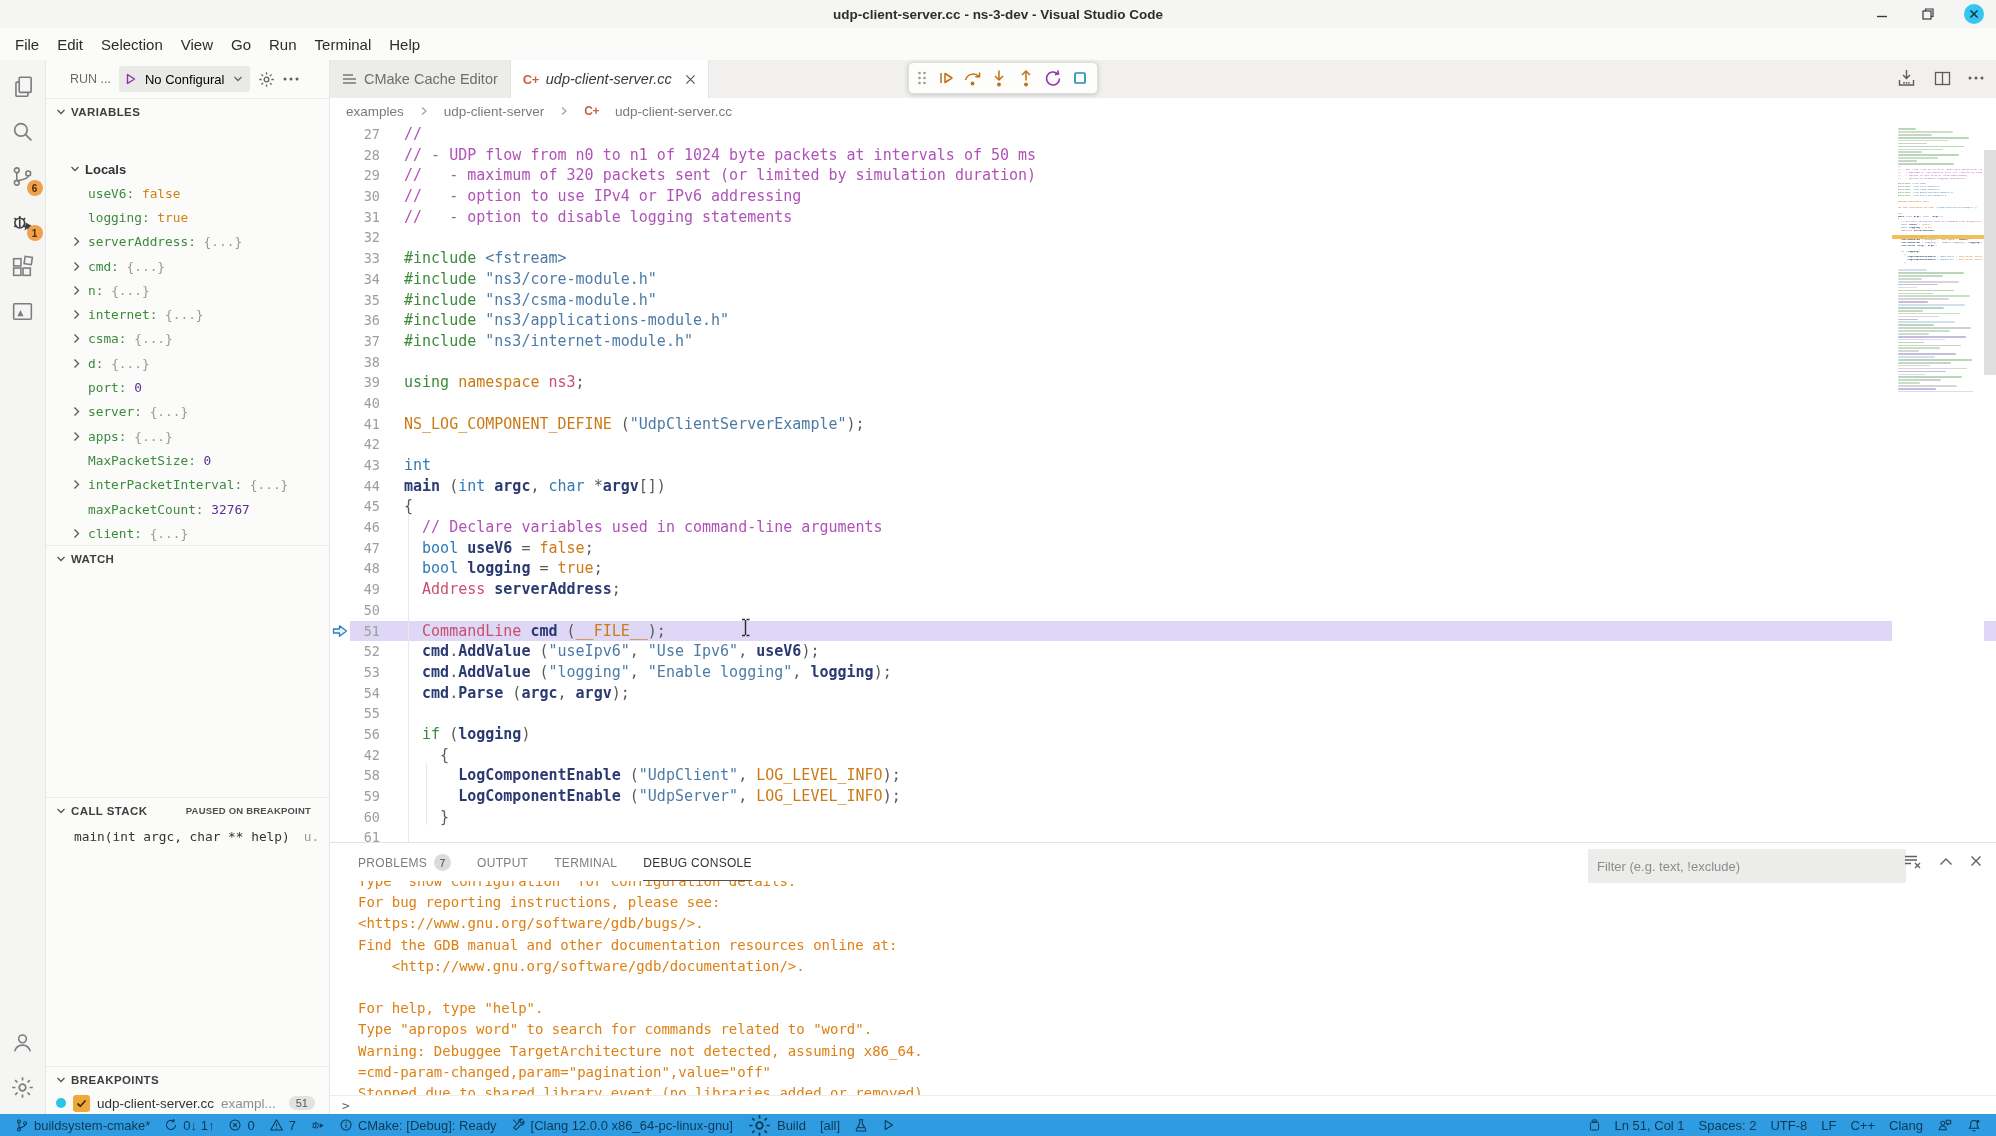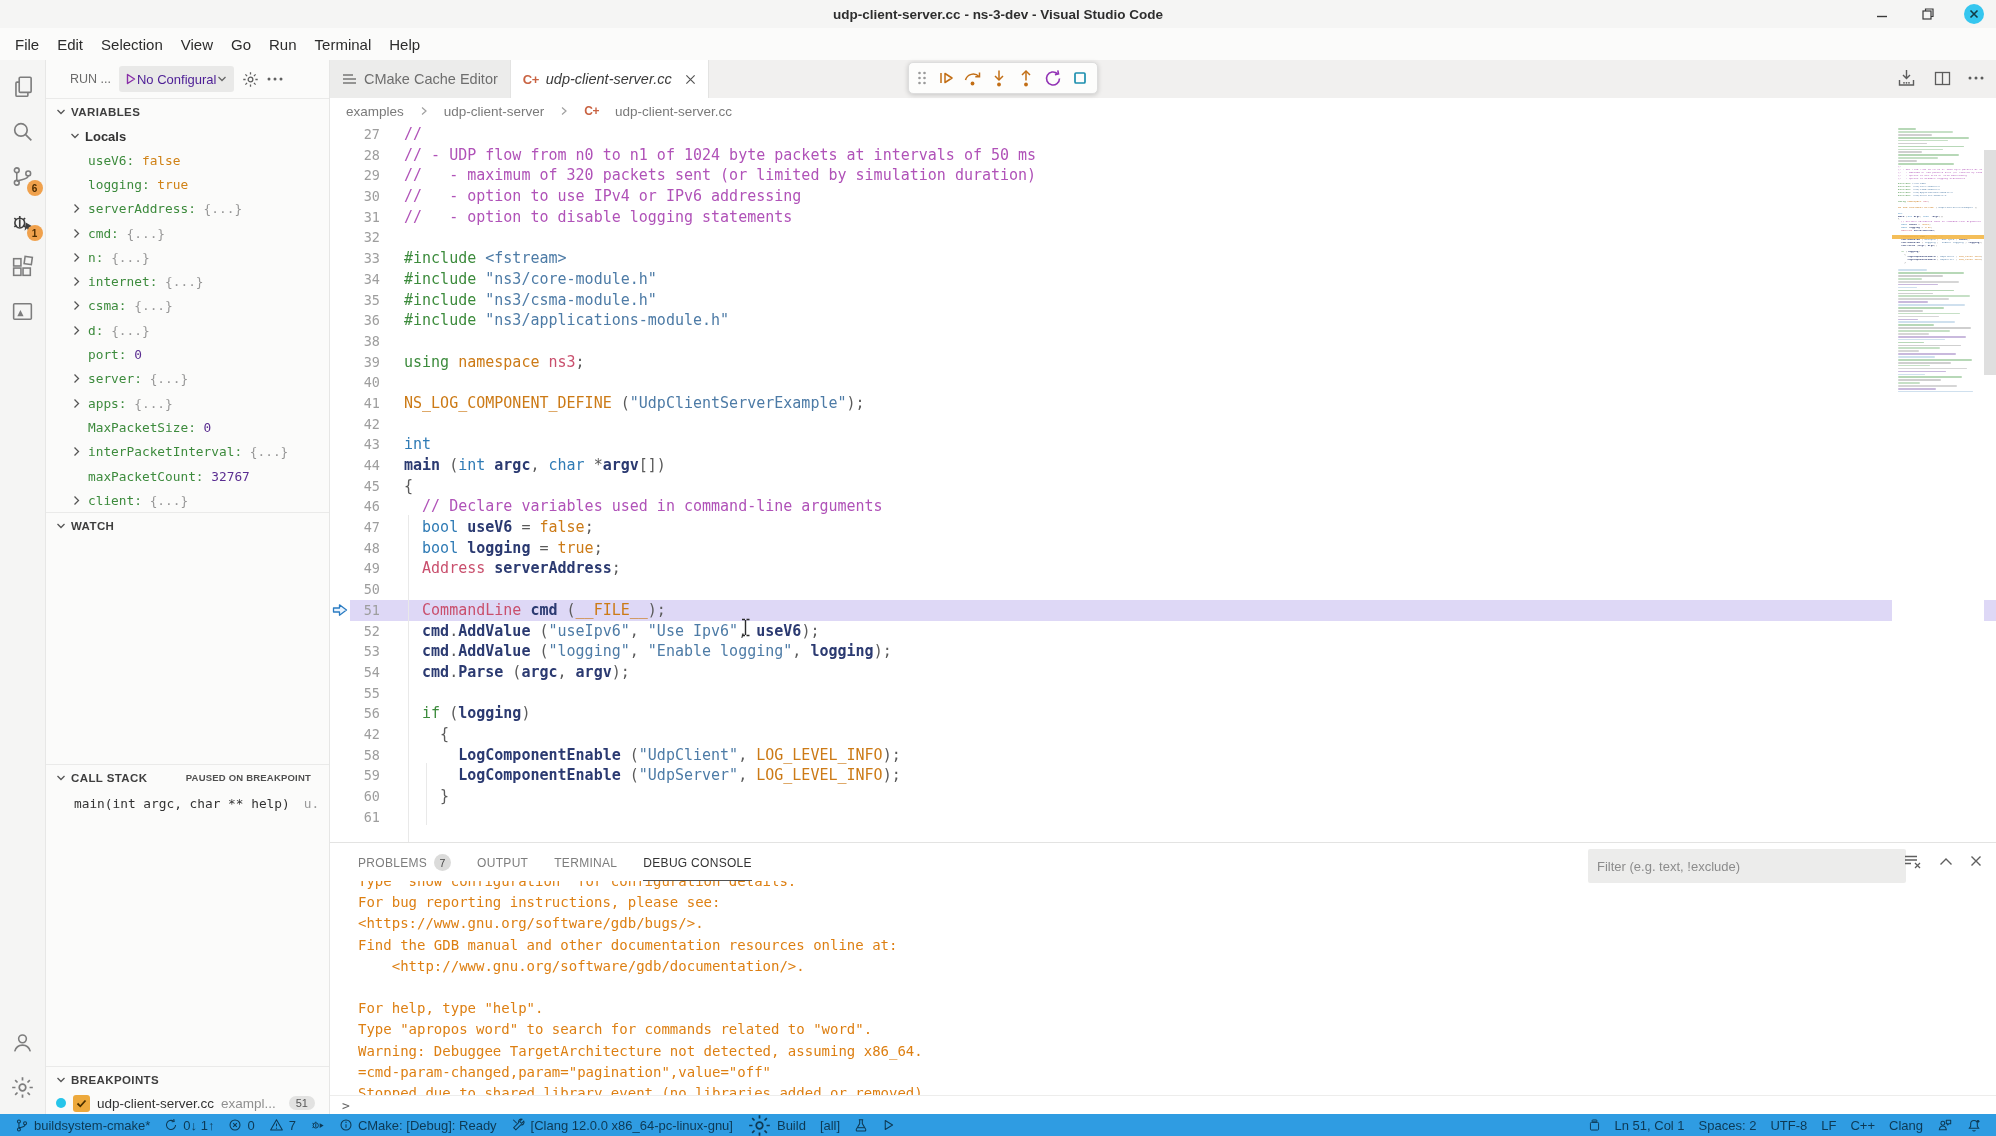--- a/index.html
+++ b/index.html
@@ -29,24 +29,24 @@
   .activitybar { width:46px; background:#f5f5f4; border-right:1px solid #e7e7e6; display:flex; flex-direction:column; align-items:center; padding-top:4px; }
   .act-item { width:46px; height:45px; position:relative; display:flex; align-items:center; justify-content:center; color:#7d7d7d; }
   .act-item.active { color:#3e3e3e; }
   .act-badge { position:absolute; right:3px; bottom:3px; min-width:16px; height:16px; border-radius:9px; background:#f0a14c; color:#4c2c00; font-size:10px; font-weight:bold; display:flex; align-items:center; justify-content:center; padding:0 3px; }
   .act-bottom { margin-top:auto; margin-bottom:4px; display:flex; flex-direction:column; align-items:center; }
 
   
   .sidebar { width:284px; background:#fbfbfa; border-right:1px solid #e6e6e5; display:flex; flex-direction:column; font-size:13.5px; overflow:hidden; }
   .run-header { height:38px; display:flex; align-items:center; padding:0 8px 0 24px; gap:8px; flex:none; }
   .run-label { font-size:12.5px; color:#6b6b6b; }
-  .config-pill { height:26px; background:#e9e9e8; border-radius:3px; display:flex; align-items:center; padding:0 7px; gap:1px; color:#4c1d95; font-size:13px; }
+  .config-pill { height:26px; background:#e9e9e8; border-radius:3px; display:flex; align-items:center; padding:0 7px; gap:9px; color:#000000; font-size:13px; }
   .icon-btn { color:#5f5f5f; display:flex; align-items:center; justify-content:center; }
   .section-header { height:26px; display:flex; align-items:center; padding:0 10px 0 10px; gap:5px; font-size:11.5px; font-weight:bold; color:#3e3e3e; letter-spacing:.4px; border-top:1px solid #eaeae9; flex:none; }
-  .locals-row { height:24px; display:flex; align-items:center; padding-left:24px; gap:5px; font-weight:bold; font-size:13px; color:#333; flex:none; }
+  .locals-row { height:24px; display:flex; align-items:center; padding-left:24px; gap:5px; font-weight:bold; font-size:13px; color:#333; flex:none;margin-top:33px; }
   .varlist { height:364px; overflow:hidden; flex:none; font-family:"DejaVu Sans Mono", monospace; font-size:12.8px; }
   .var-row { height:24.3px; display:flex; align-items:center; padding-left:26px; white-space:pre; }
   .var-chev { width:16px; color:#555; display:flex; }
   .var-name { color:#3d8b3d; }
   .v-kw { color:#d08216; } .v-obj { color:#979797; } .v-num { color:#5a2d91; }
   .watch-body { height:226px; flex:none; }
   .cs-badge { margin-left:auto; margin-right:8px; font-size:9.5px; font-weight:bold; color:#4f4f4f; letter-spacing:.2px; }
   .cs-row { height:26px; display:flex; align-items:center; padding-left:28px; font-family:"DejaVu Sans Mono",monospace; font-size:12.8px; color:#333; flex:none; white-space:pre; }
   .cs-suffix { color:#9a9a9a; margin-left:14px; }
   .cs-body { flex:1; }
@@ -462,20 +462,21 @@
           <div class="code-row"><div class="glyph"></div><div class="lnum">27</div><div class="lpad"></div><div class="lcontent"><span class="tc">//</span></div></div>
           <div class="code-row"><div class="glyph"></div><div class="lnum">28</div><div class="lpad"></div><div class="lcontent"><span class="tc">// - UDP flow from n0 to n1 of 1024 byte packets at intervals of 50 ms</span></div></div>
           <div class="code-row"><div class="glyph"></div><div class="lnum">29</div><div class="lpad"></div><div class="lcontent"><span class="tc">//   - maximum of 320 packets sent (or limited by simulation duration)</span></div></div>
           <div class="code-row"><div class="glyph"></div><div class="lnum">30</div><div class="lpad"></div><div class="lcontent"><span class="tc">//   - option to use IPv4 or IPv6 addressing</span></div></div>
           <div class="code-row"><div class="glyph"></div><div class="lnum">31</div><div class="lpad"></div><div class="lcontent"><span class="tc">//   - option to disable logging statements</span></div></div>
           <div class="code-row"><div class="glyph"></div><div class="lnum">32</div><div class="lpad"></div><div class="lcontent"></div></div>
           <div class="code-row"><div class="glyph"></div><div class="lnum">33</div><div class="lpad"></div><div class="lcontent"><span class="tg">#include</span><span class="td"> </span><span class="ts">&lt;fstream&gt;</span></div></div>
           <div class="code-row"><div class="glyph"></div><div class="lnum">34</div><div class="lpad"></div><div class="lcontent"><span class="tg">#include</span><span class="td"> </span><span class="ts">"ns3/core-module.h"</span></div></div>
           <div class="code-row"><div class="glyph"></div><div class="lnum">35</div><div class="lpad"></div><div class="lcontent"><span class="tg">#include</span><span class="td"> </span><span class="ts">"ns3/csma-module.h"</span></div></div>
           <div class="code-row"><div class="glyph"></div><div class="lnum">36</div><div class="lpad"></div><div class="lcontent"><span class="tg">#include</span><span class="td"> </span><span class="ts">"ns3/applications-module.h"</span></div></div>
+          <div class="code-row"><div class="glyph"></div><div class="lnum">37</div><div class="lpad"></div><div class="lcontent"><span class="tg">#include</span><span class="td"> </span><span class="ts">"ns3/internet-module.h"</span></div></div>
           <div class="code-row"><div class="glyph"></div><div class="lnum">38</div><div class="lpad"></div><div class="lcontent"></div></div>
           <div class="code-row"><div class="glyph"></div><div class="lnum">39</div><div class="lpad"></div><div class="lcontent"><span class="tg">using</span><span class="td"> </span><span class="to">namespace</span><span class="td"> </span><span class="tp">ns3</span><span class="ty">;</span></div></div>
           <div class="code-row"><div class="glyph"></div><div class="lnum">40</div><div class="lpad"></div><div class="lcontent"></div></div>
           <div class="code-row"><div class="glyph"></div><div class="lnum">41</div><div class="lpad"></div><div class="lcontent"><span class="to">NS_LOG_COMPONENT_DEFINE</span><span class="ty"> (</span><span class="ts">"UdpClientServerExample"</span><span class="ty">);</span></div></div>
           <div class="code-row"><div class="glyph"></div><div class="lnum">42</div><div class="lpad"></div><div class="lcontent"></div></div>
           <div class="code-row"><div class="glyph"></div><div class="lnum">43</div><div class="lpad"></div><div class="lcontent"><span class="tk">int</span></div></div>
           <div class="code-row"><div class="glyph"></div><div class="lnum">44</div><div class="lpad"></div><div class="lcontent"><span class="tn">main</span><span class="ty"> (</span><span class="tk">int</span><span class="td"> </span><span class="tn">argc</span><span class="ty">, </span><span class="tk">char</span><span class="ty"> *</span><span class="tn">argv</span><span class="ty">[])</span></div></div>
           <div class="code-row"><div class="glyph"></div><div class="lnum">45</div><div class="lpad"></div><div class="lcontent"><span class="ty">{</span></div></div>
           <div class="code-row"><div class="glyph"></div><div class="lnum">46</div><div class="lpad"></div><div class="lcontent"><span class="tc">  // Declare variables used in command-line arguments</span></div></div>
           <div class="code-row"><div class="glyph"></div><div class="lnum">47</div><div class="lpad"></div><div class="lcontent"><span class="td">  </span><span class="tk">bool</span><span class="td"> </span><span class="tn">useV6</span><span class="ty"> = </span><span class="to">false</span><span class="ty">;</span></div></div>

